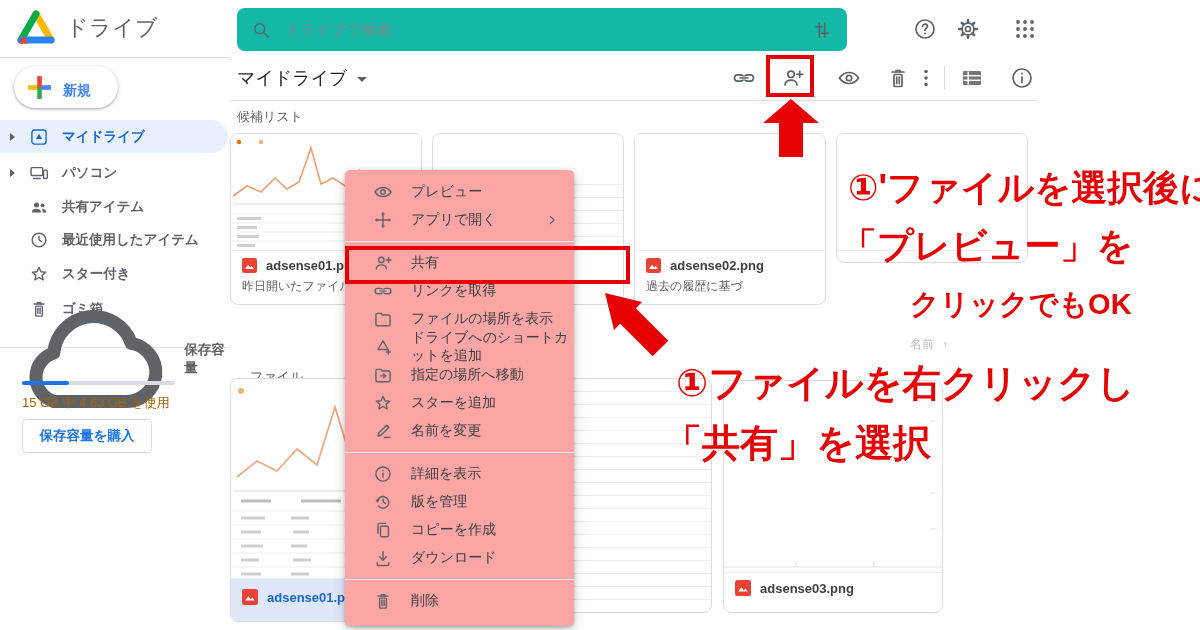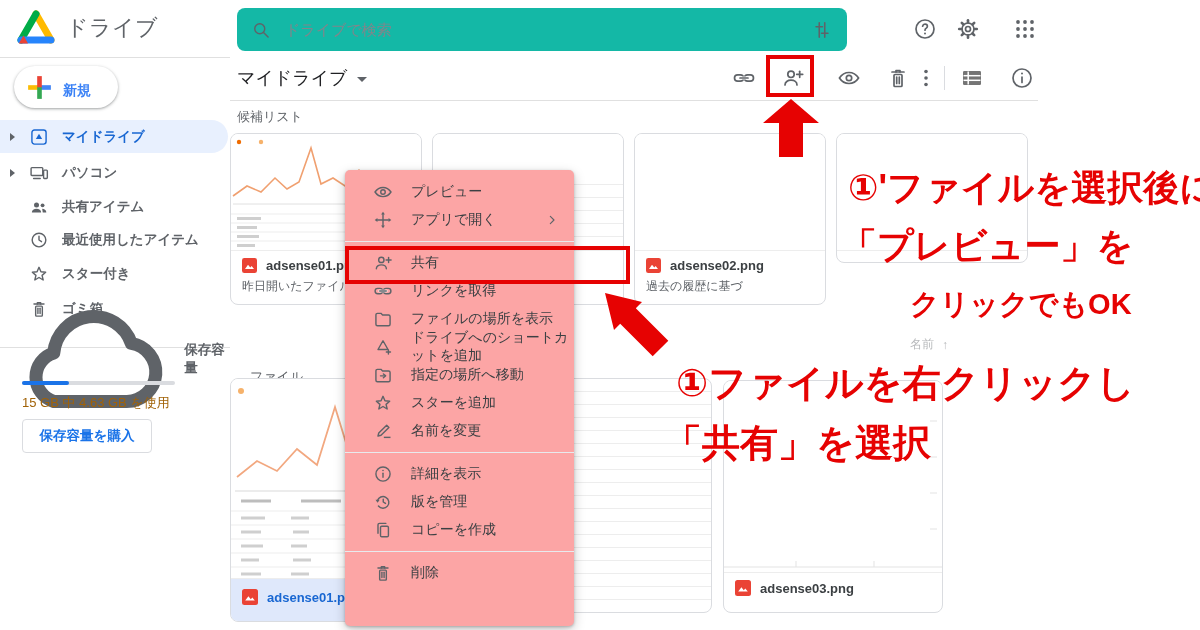--- a/index.html
+++ b/index.html
@@ -514,20 +514,28 @@
     </svg>
     <span>版を管理</span>
   </div>
   <div class="mi">
     <svg class="ic micon" viewBox="0 0 24 24">
       <rect x="9" y="7.5" width="9.5" height="12.5" rx="1.5"></rect>
       <path d="M6 16V5.8C6 4.8 6.8 4 7.8 4h7.7"></path>
     </svg>
     <span>コピーを作成</span>
   </div>
+  <div class="mi">
+    <svg class="ic micon" viewBox="0 0 24 24">
+      <line x1="12" y1="4.5" x2="12" y2="13.5"></line>
+        <polyline points="8,10.5 12,14.8 16,10.5"></polyline>
+      <path d="M5 17.5v1.7c0 1 .8 1.8 1.8 1.8h10.4c1 0 1.8-.8 1.8-1.8v-1.7"></path>
+    </svg>
+    <span>ダウンロード</span>
+  </div>
   <div class="menu-divider"></div>
   <div class="mi">
     <svg class="ic micon" viewBox="0 0 24 24">
       <rect x="8" y="8.5" width="8" height="12" rx="1"></rect>
         <line x1="6" y1="6" x2="18" y2="6"></line>
       <path d="M10 6V4.5h4V6"></path>
         <line x1="10.7" y1="11" x2="10.7" y2="17.5"></line>
         <line x1="13.3" y1="11" x2="13.3" y2="17.5"></line>
     </svg>
     <span>削除</span>

